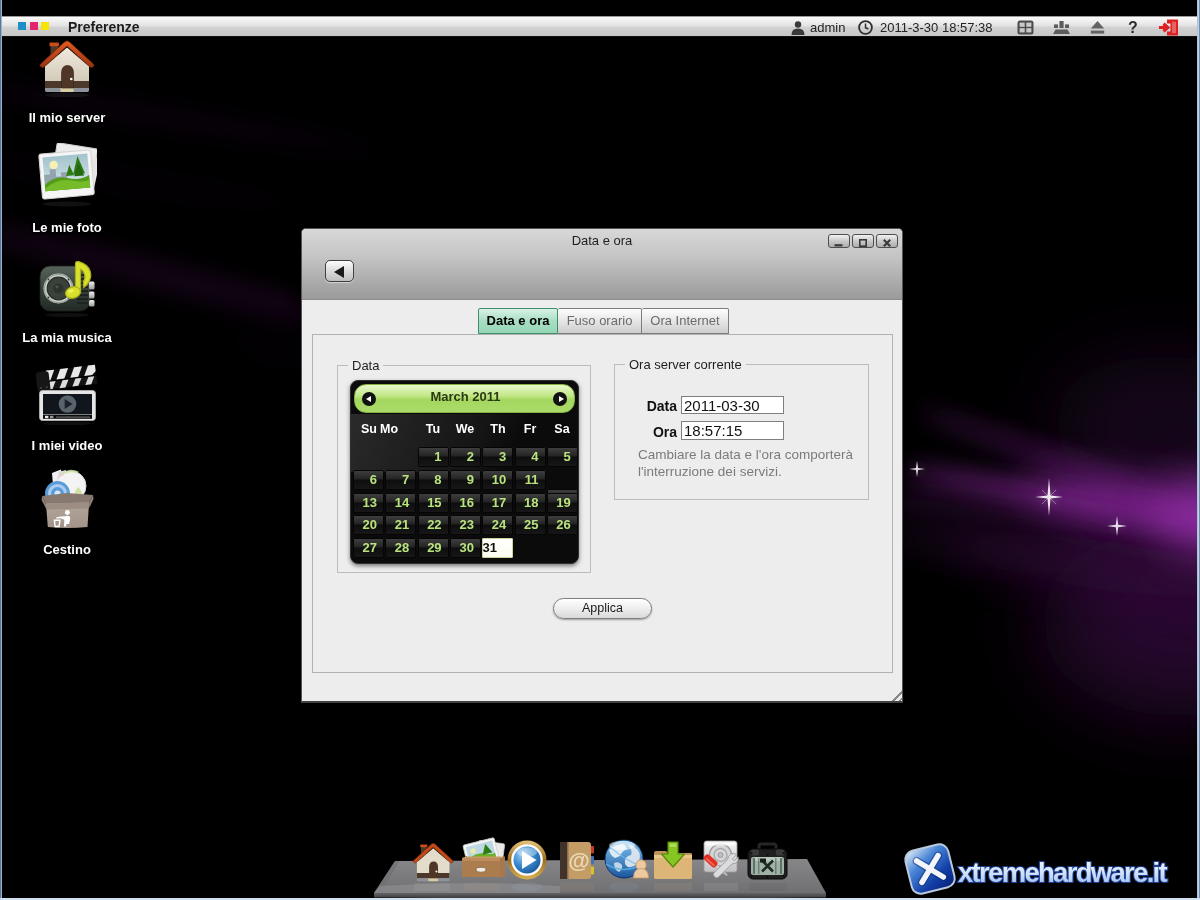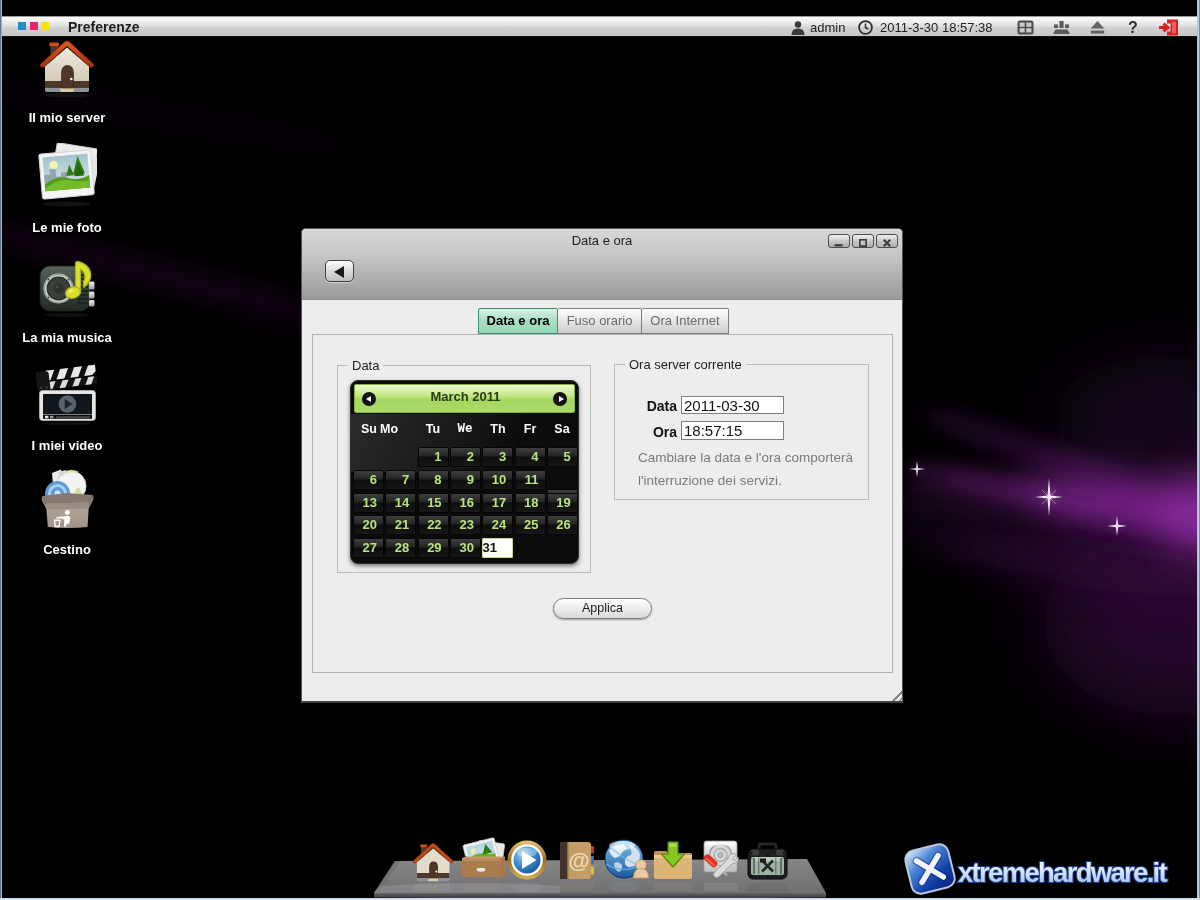--- a/index.html
+++ b/index.html
@@ -50,39 +50,39 @@
   #panel { position:absolute; left:10px; top:105px; width:581px; height:339px; border:1px solid #b2b2b2; }
 
   .fs { position:absolute; border:1px solid #bcbcbc; }
   .fs .lg { position:absolute; top:-8px; left:10px; background:#ededee; padding:0 4px; font-size:13px; color:#1e1e1e; }
 
   
   #cal { position:absolute; left:48px; top:151px; width:229px; height:184px; background:#0b0b0b;
      border:1px solid #303030; border-radius:8px; overflow:hidden; box-shadow:0 2px 4px rgba(0,0,0,.5); }
   #calsheen { position:absolute; left:0; top:33px; width:229px; height:58px;
      background:linear-gradient(115deg, rgba(255,255,255,0.13), rgba(255,255,255,0.04) 55%, rgba(255,255,255,0) 70%); }
-  #calhead { position:absolute; left:3px; top:3px; width:221px; height:29px; border-radius:2px;
+  #calhead { position:absolute; left:3px; top:3px; width:221px; height:29px; border-radius:12px;
      background:linear-gradient(180deg,#eaf8cd 0%,#c2e787 40%,#a3d75f 55%,#abdb69 100%);
      border:1px solid #85b13f; }
   #calhead .mon { position:absolute; left:0; top:4px; width:221px; text-align:center; font-size:13px; font-weight:bold; color:#2c3a12; }
   .navc { position:absolute; top:7px; width:14px; height:14px; border-radius:50%; background:#111; }
   .navc span { position:absolute; top:3.5px; width:0; height:0; border-top:3.5px solid transparent; border-bottom:3.5px solid transparent; }
   #navl { left:7px; } #navl span { left:4px; border-right:5px solid #fff; }
   #navr { right:7px; } #navr span { left:5.5px; border-left:5px solid #fff; }
   .dow { position:absolute; top:41px; width:32px; text-align:center; font-size:12.5px; font-weight:bold; color:#fff; }
   .dcell { position:absolute; width:31px; height:20px; line-height:20px; border-radius:2px;
      background:linear-gradient(180deg,#414141 0%,#262626 42%,#0e0e0e 52%,#181818 100%);
      box-shadow:inset 0 0 0 1px #050505;
      font-size:13px; font-weight:bold; color:#b9e47d; text-align:right; padding-right:7px; }
   .dcell.sel { background:linear-gradient(180deg,#ffffff,#fbfdf0); color:#101010; box-shadow:inset 0 0 0 1px #c6d49a; text-align:center; padding-right:16px; }
 
   
   .flabel { position:absolute; width:70px; text-align:right; font-size:14px; font-weight:bold; color:#111; }
   .finput { position:absolute; background:#fff; border:1px solid #7f7f7f; font-size:15px; color:#111; padding:0 0 0 2px; line-height:17px; }
-  #note { position:absolute; left:336px; top:217px; width:240px; font-size:13.5px; color:#7b7b7b; line-height:23px; }
+  #note { position:absolute; left:336px; top:217px; width:240px; font-size:13.5px; color:#7b7b7b; line-height:17px; }
 
   #applica { position:absolute; left:251px; top:369px; width:99px; height:21px; border:1px solid #808080; border-radius:11px;
      background:linear-gradient(180deg,#ffffff,#ececec 55%,#d9d9d9); text-align:center; line-height:19px; font-size:12.5px; color:#1a1a1a;
      box-shadow:0 1px 2px rgba(0,0,0,.35); }
   #grip { position:absolute; right:0px; bottom:0px; width:13px; height:13px;
      background:repeating-linear-gradient(135deg, rgba(0,0,0,0) 0 2.4px, #868686 2.4px 4.4px);
      clip-path:polygon(100% 0, 100% 100%, 0 100%); }
 
   
   #dock { position:absolute; left:360px; top:830px; z-index:15; }
@@ -579,21 +579,21 @@
         <div class="navc" id="navl">
             <span></span>
           </div>
         <div class="navc" id="navr">
             <span></span>
           </div>
       </div>
       <div class="dow" style="left:2px;">Su</div>
       <div class="dow" style="left:22px;">Mo</div>
       <div class="dow" style="left:66px;">Tu</div>
-      <div class="dow" style="left:98px;font-family:Liberation Mono, monospace;">We</div>
+      <div class="dow" style="left:98px;">We</div>
       <div class="dow" style="left:131px;">Th</div>
       <div class="dow" style="left:163px;">Fr</div>
       <div class="dow" style="left:195px;">Sa</div>
     <div class="dcell" style="left: 66.6px; top: 66px;">1</div>
         <div class="dcell" style="left: 98.9px; top: 66px;">2</div>
         <div class="dcell" style="left: 131.2px; top: 66px;">3</div>
         <div class="dcell" style="left: 163.5px; top: 66px;">4</div>
         <div class="dcell" style="left: 195.8px; top: 66px;">5</div>
         <div class="dcell" style="left: 2px; top: 88.8px;">6</div>
         <div class="dcell" style="left: 34.3px; top: 88.8px;">7</div>

